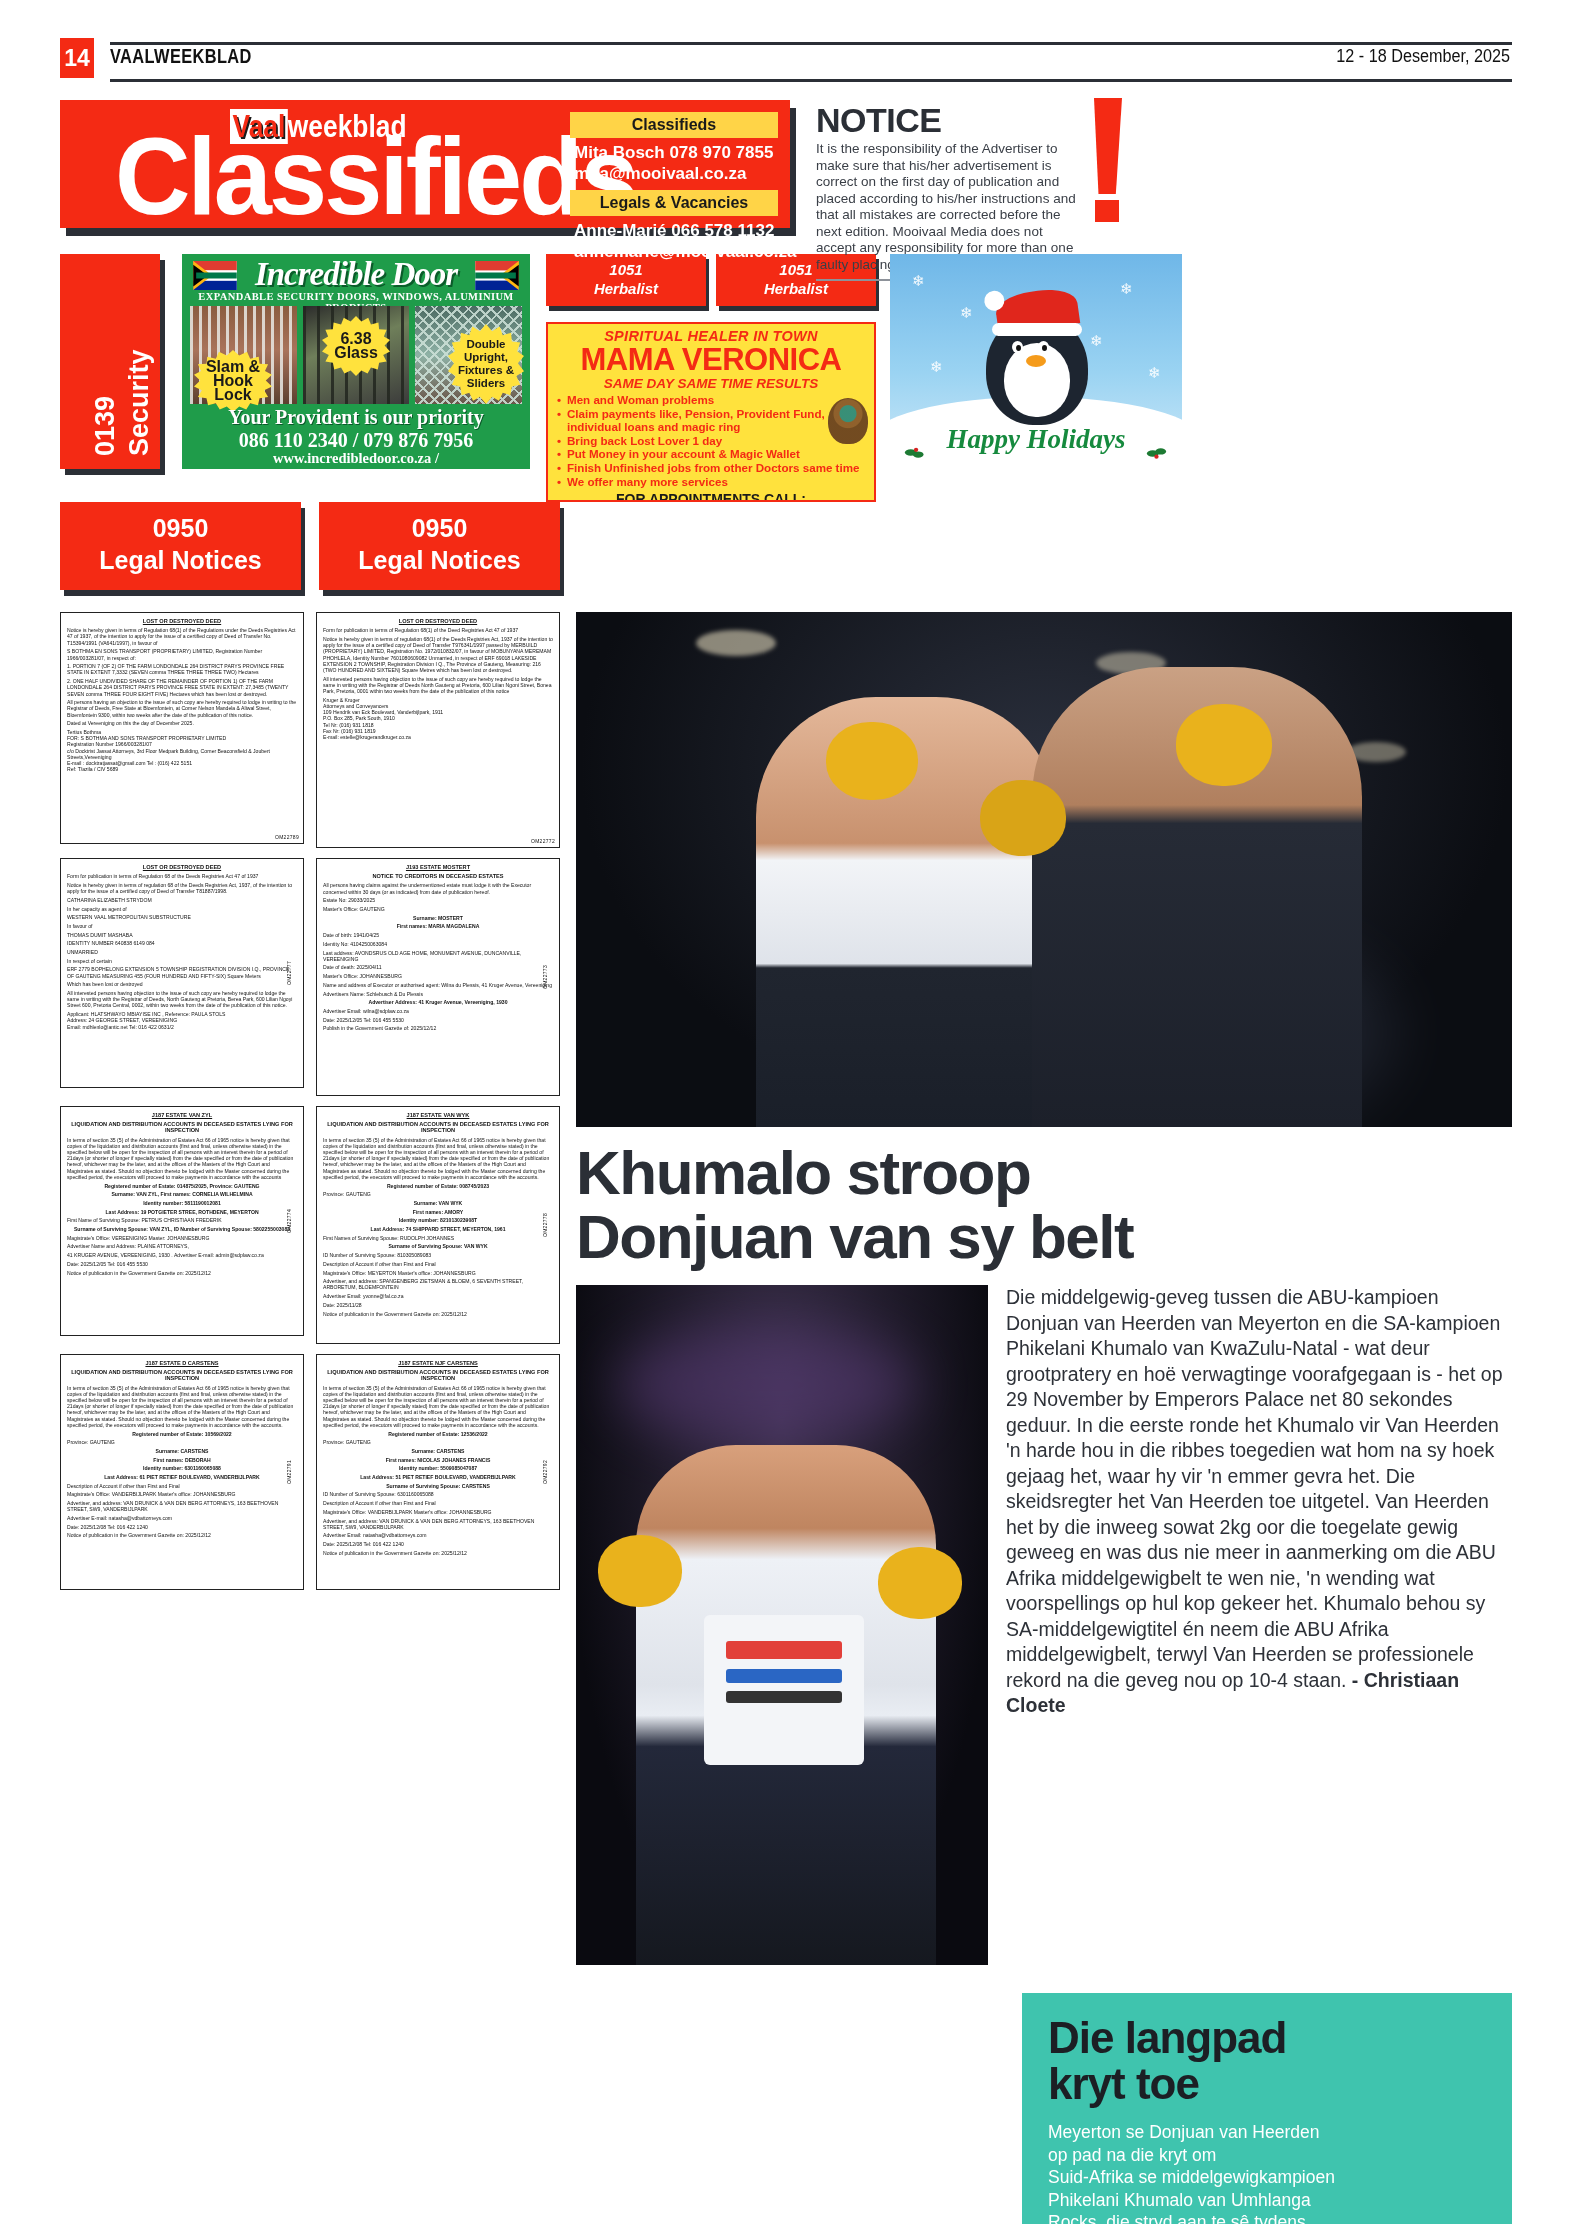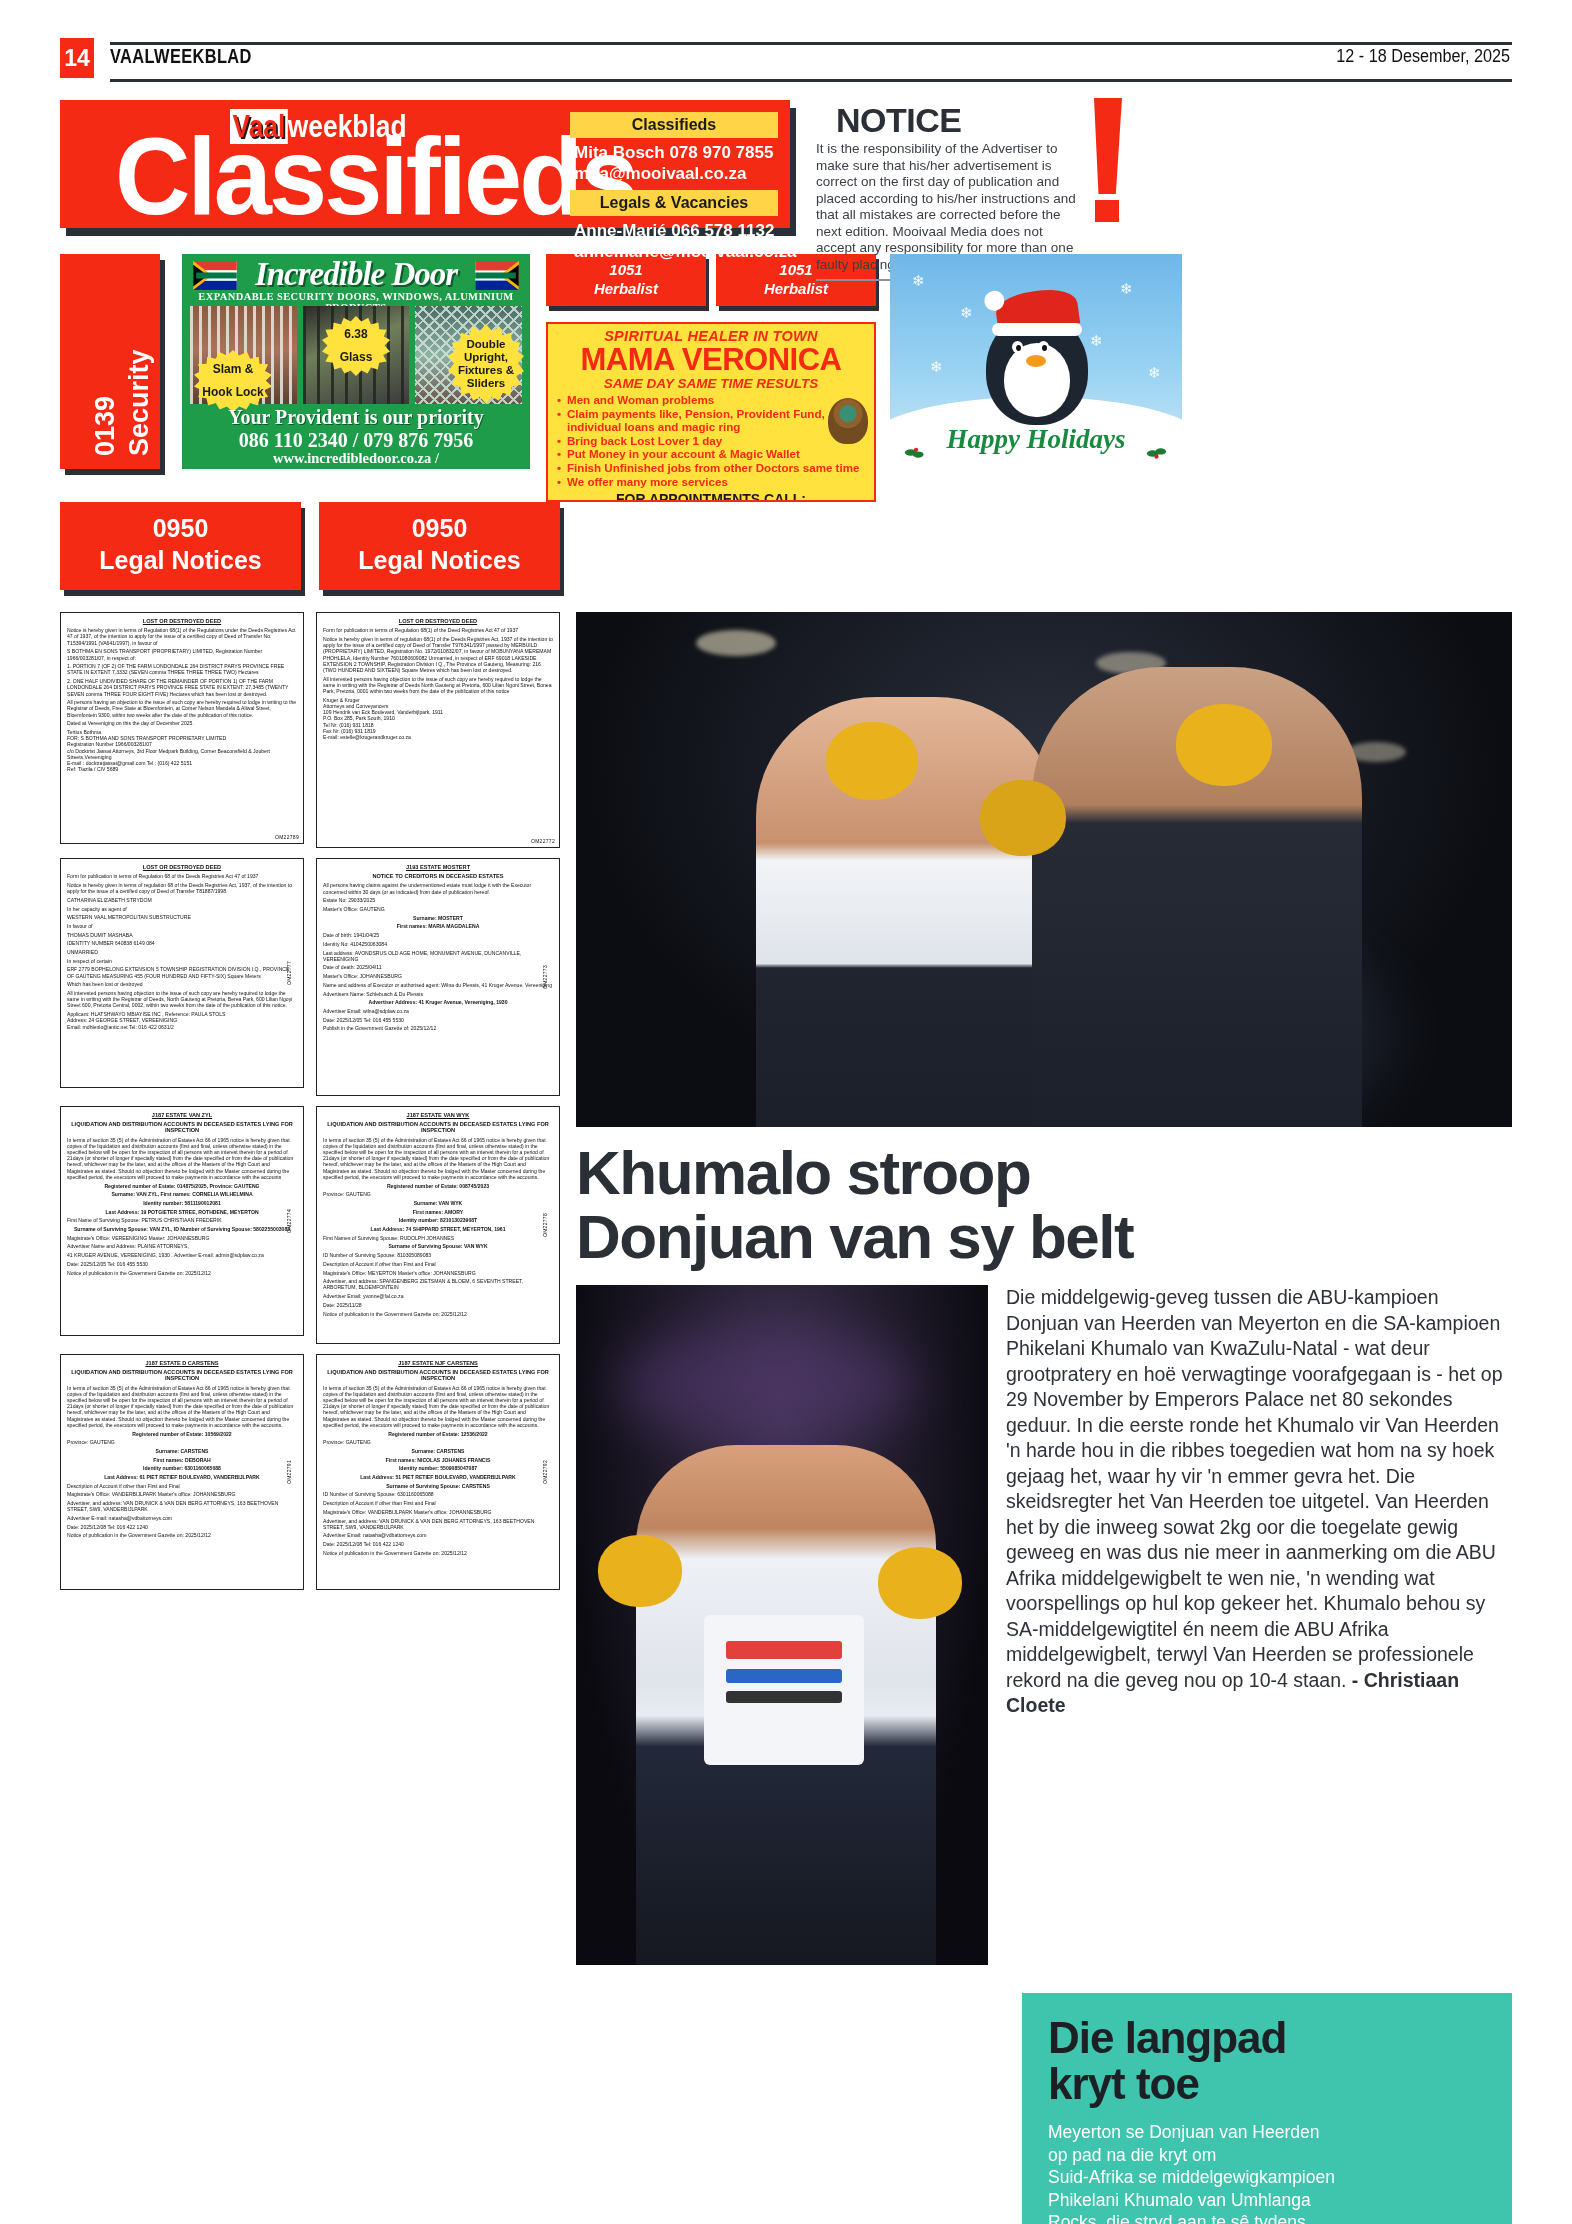--- a/index.html
+++ b/index.html
@@ -50,21 +50,21 @@
   .hero-contacts {
     position:absolute; left:510px; top:12px; width:208px;
   }
   .cl-band {
     background:#ffd447; color:#1a1a1a; font-weight:bold; font-size:16px;
     text-align:center; padding:4px 0; margin-bottom:4px;
   }
   .cl-lines { color:#fff; font-weight:bold; font-size:17px; line-height:21px; padding-left:4px; margin-bottom:6px; }
 
   .hero-notice { position:relative; width:260px; margin-left:26px; padding-top:2px; }
-  .hero-notice h2 { font-size:34px; font-weight:bold; color:#2b2f36; letter-spacing:-.5px; line-height:36px;margin-left:20px; }
+  .hero-notice h2 { font-size:34px; font-weight:bold; color:#2b2f36; letter-spacing:-.5px; line-height:36px; }
   .hero-notice p { font-size:13.5px; line-height:16.5px; color:#3a3f47; margin-top:3px; }
   .hero-notice .nrule { height:2px; background:#8d929a; margin-top:6px; }
   .bang {
     position:absolute; right:-48px; top:-2px; width:30px;
   }
   .bang .stem {
     width:28px; height:96px; background:#f42a14;
     clip-path: polygon(0 0, 100% 0, 78% 100%, 16% 100%);
   }
   .bang .dot { width:24px; height:22px; background:#f42a14; margin-top:6px; margin-left:1px; }
@@ -105,22 +105,22 @@
   .ph { flex:1; position:relative; overflow:hidden; background:#6b5a4a; }
   .ph.p1 { background:linear-gradient(180deg,#8a5c3f 0%,#a9735a 45%,#5c4030 100%); }
   .ph.p2 { background:linear-gradient(160deg,#2b2b2b 0%,#6f7f5a 40%,#3b3b3b 100%); }
   .ph.p3 { background:linear-gradient(180deg,#4b6a62 0%,#8fb2a6 50%,#6a5548 100%); }
   .grille { position:absolute; inset:0; opacity:.85;
     background-image:repeating-linear-gradient(90deg,#e9e9e4 0 3px, transparent 3px 9px); }
   .grille.dark { background-image:repeating-linear-gradient(90deg,#22261f 0 3px, transparent 3px 14px); }
   .grille.diamond { background-image:repeating-linear-gradient(45deg,#cfe3da 0 2px, transparent 2px 8px),
                                      repeating-linear-gradient(-45deg,#cfe3da 0 2px, transparent 2px 8px); }
   .burst {
-    position:absolute; background:#ffe23d; color:#1a1a1a; font-weight:bold; font-size:12px;
-    text-align:center; line-height:23px; display:flex; align-items:center; justify-content:center;
+    position:absolute; background:#ffe23d; color:#1a1a1a; font-weight:bold; font-size:16px;
+    text-align:center; line-height:14px; display:flex; align-items:center; justify-content:center;
     clip-path: polygon(50% 0%,58% 9%,68% 3%,72% 14%,83% 11%,84% 22%,95% 23%,91% 34%,100% 40%,92% 49%,100% 59%,90% 65%,95% 76%,84% 78%,82% 89%,72% 86%,67% 96%,58% 91%,50% 100%,42% 91%,33% 96%,28% 86%,18% 89%,16% 78%,5% 76%,10% 65%,0% 59%,8% 49%,0% 40%,9% 34%,5% 23%,16% 22%,17% 11%,28% 14%,32% 3%,42% 9%);
   }
   .burst.b1 { left:12px; top:96px; width:78px; height:62px; }
   .burst.b2 { left:140px; top:62px; width:68px; height:60px; }
   .burst.b3 { right:6px; top:70px; width:76px; height:80px; font-size:11.5px; line-height:13px; }
   .door-tag {
     position:absolute; left:0; right:0; top:152px; text-align:center;
     font-family:"Liberation Serif", serif; font-weight:bold; color:#fff; font-size:20px;
     text-shadow:1px 1px 0 #0b5b2a;
   }

